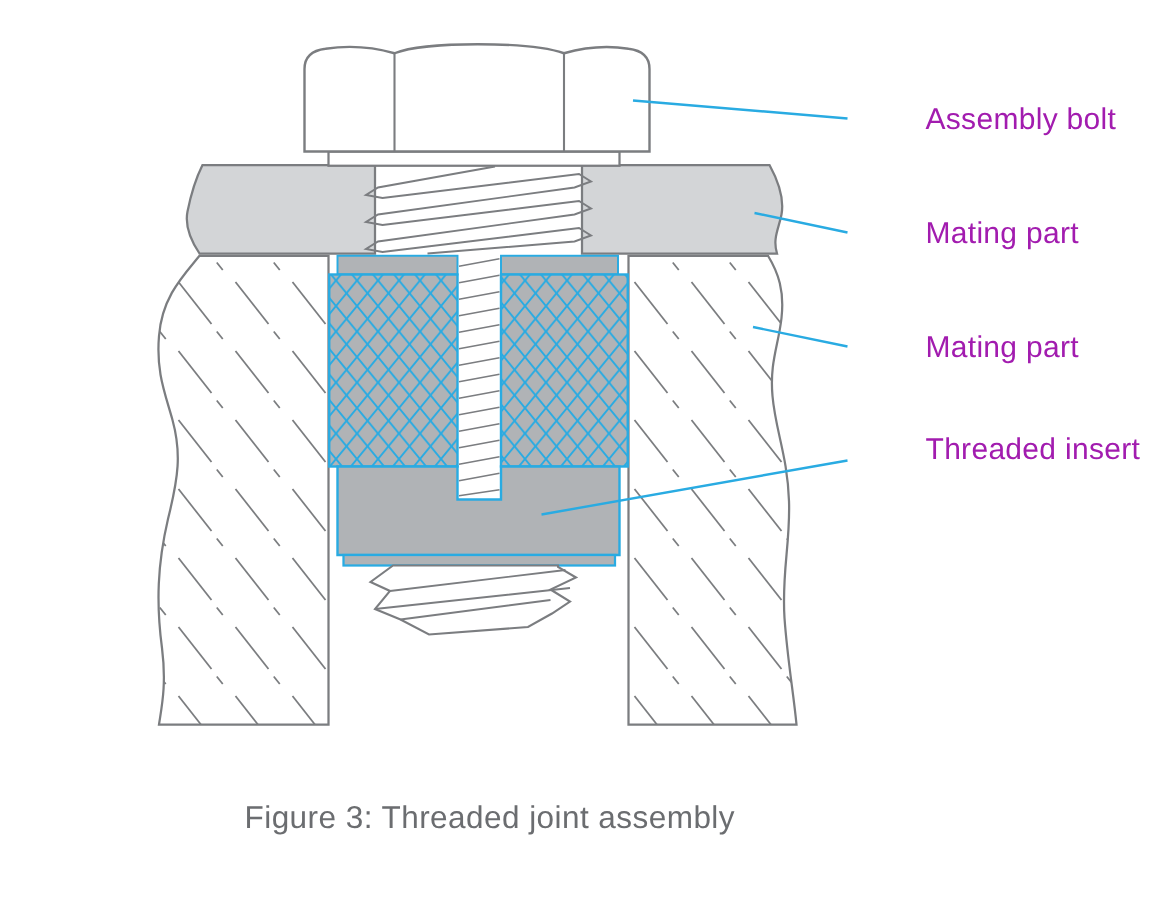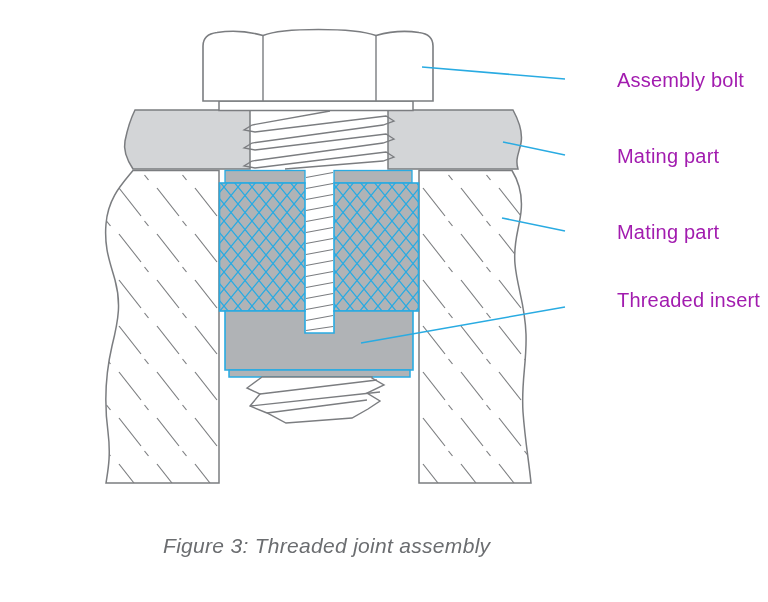--- a/index.html
+++ b/index.html
@@ -9,21 +9,21 @@
     font-family:"Liberation Sans", sans-serif;
   }
   #stage{position:absolute;left:0;top:0;width:768px;height:602px;}
   svg{position:absolute;left:0;top:0;}
   .callout-label{
     position:absolute;left:573px;height:24px;line-height:24px;
     font-size:20px;letter-spacing:.2px;color:#a21caf;white-space:nowrap;margin-left:44px;
   }
   .caption{
     position:absolute;left:163px;top:534px;
-    font-size:21px;font-style:italic;letter-spacing:.3px;color:#6b6d70;
+    font-size:21px;letter-spacing:.3px;color:#6b6d70;
     white-space:nowrap;
   }
   
   .oln{stroke:#7b7d80;fill:none;}
   .white{fill:#ffffff;stroke:#7b7d80;}
 </style>
 </head>
 <body>
 
 <div id="stage">

